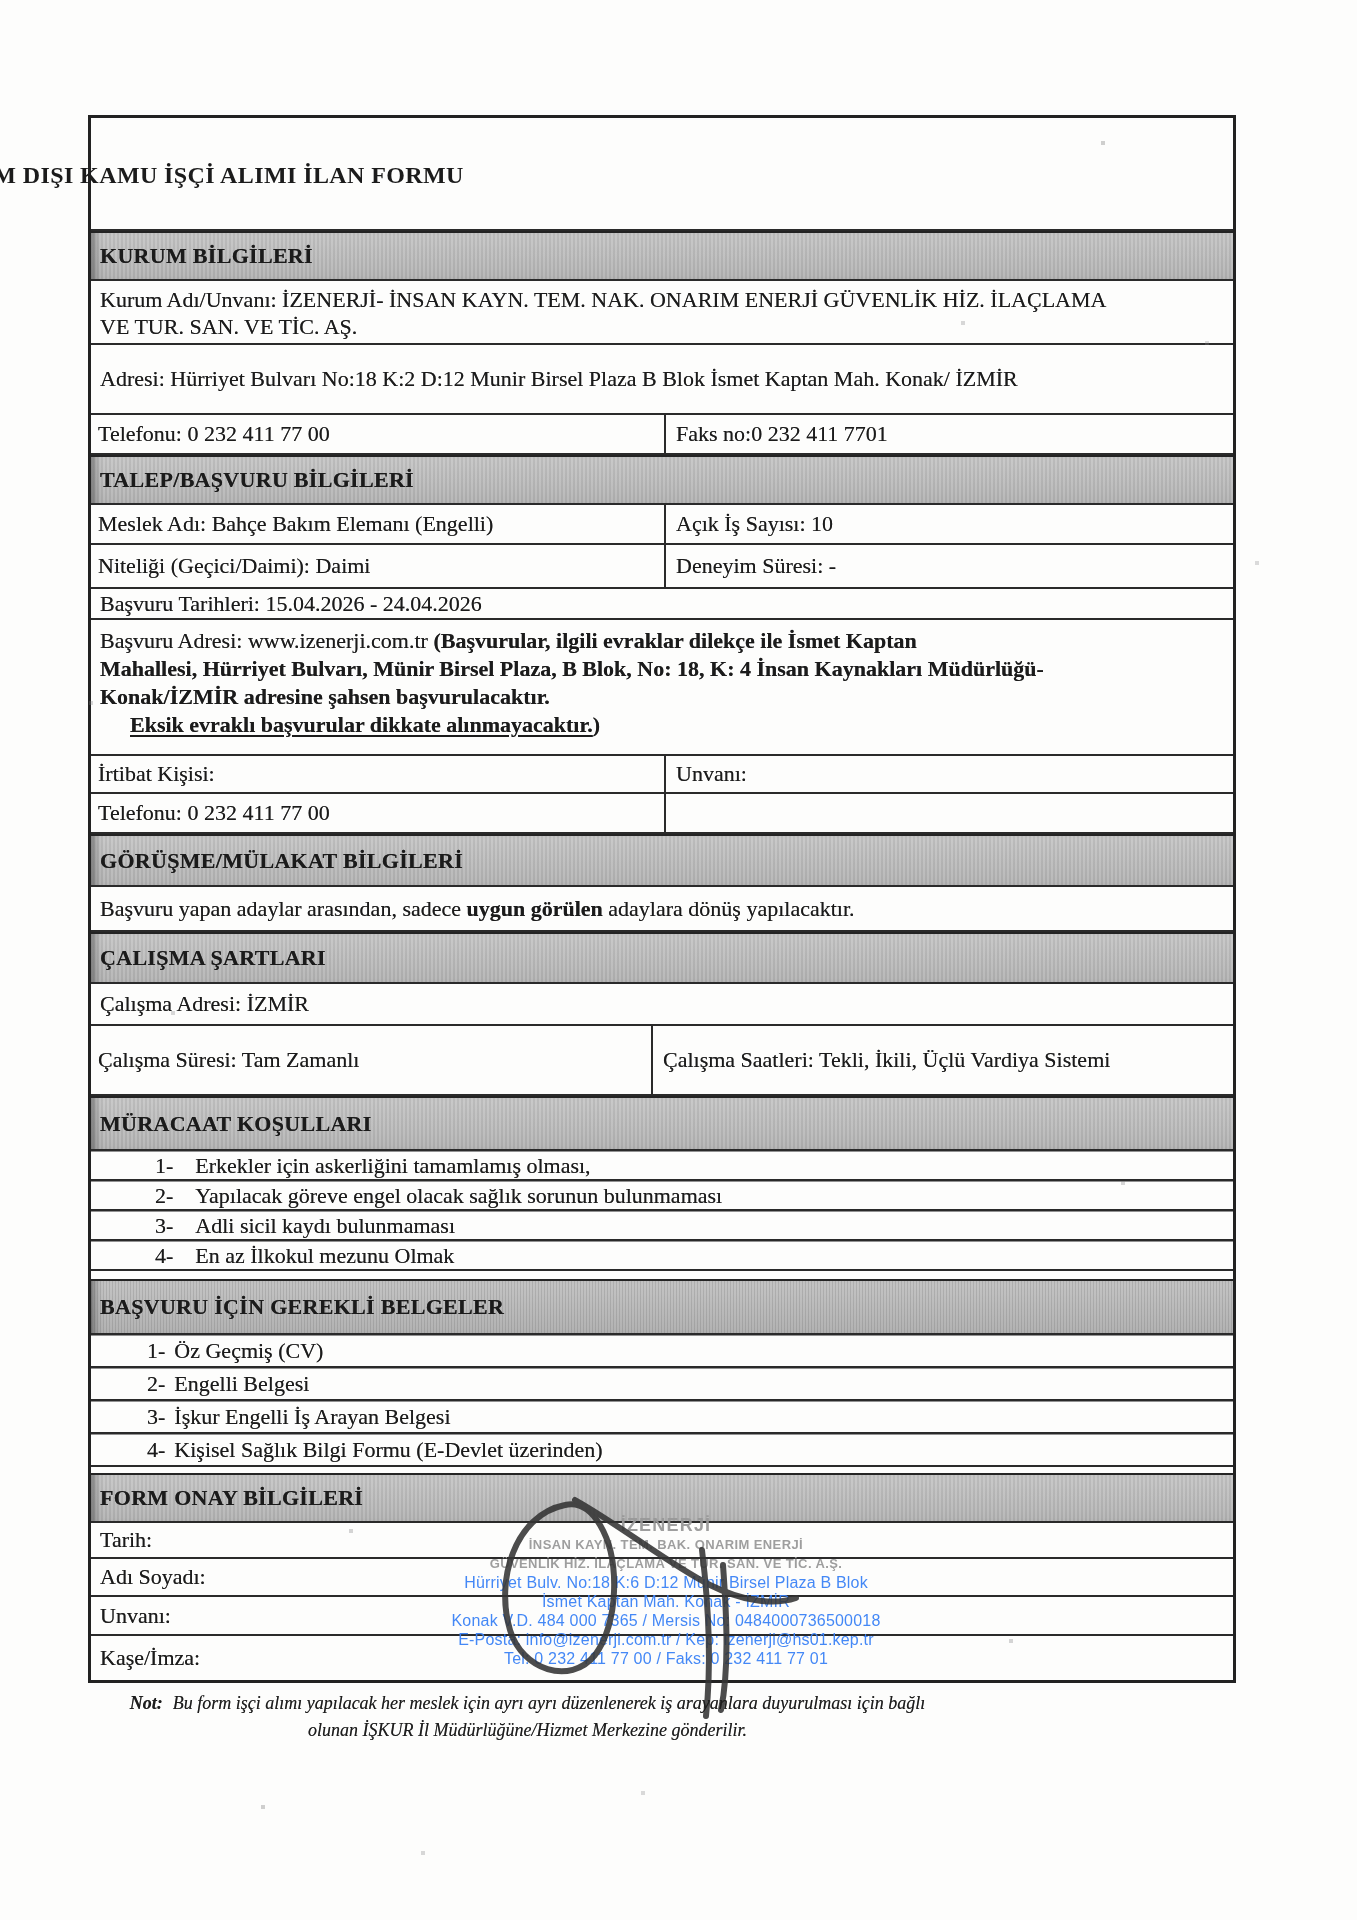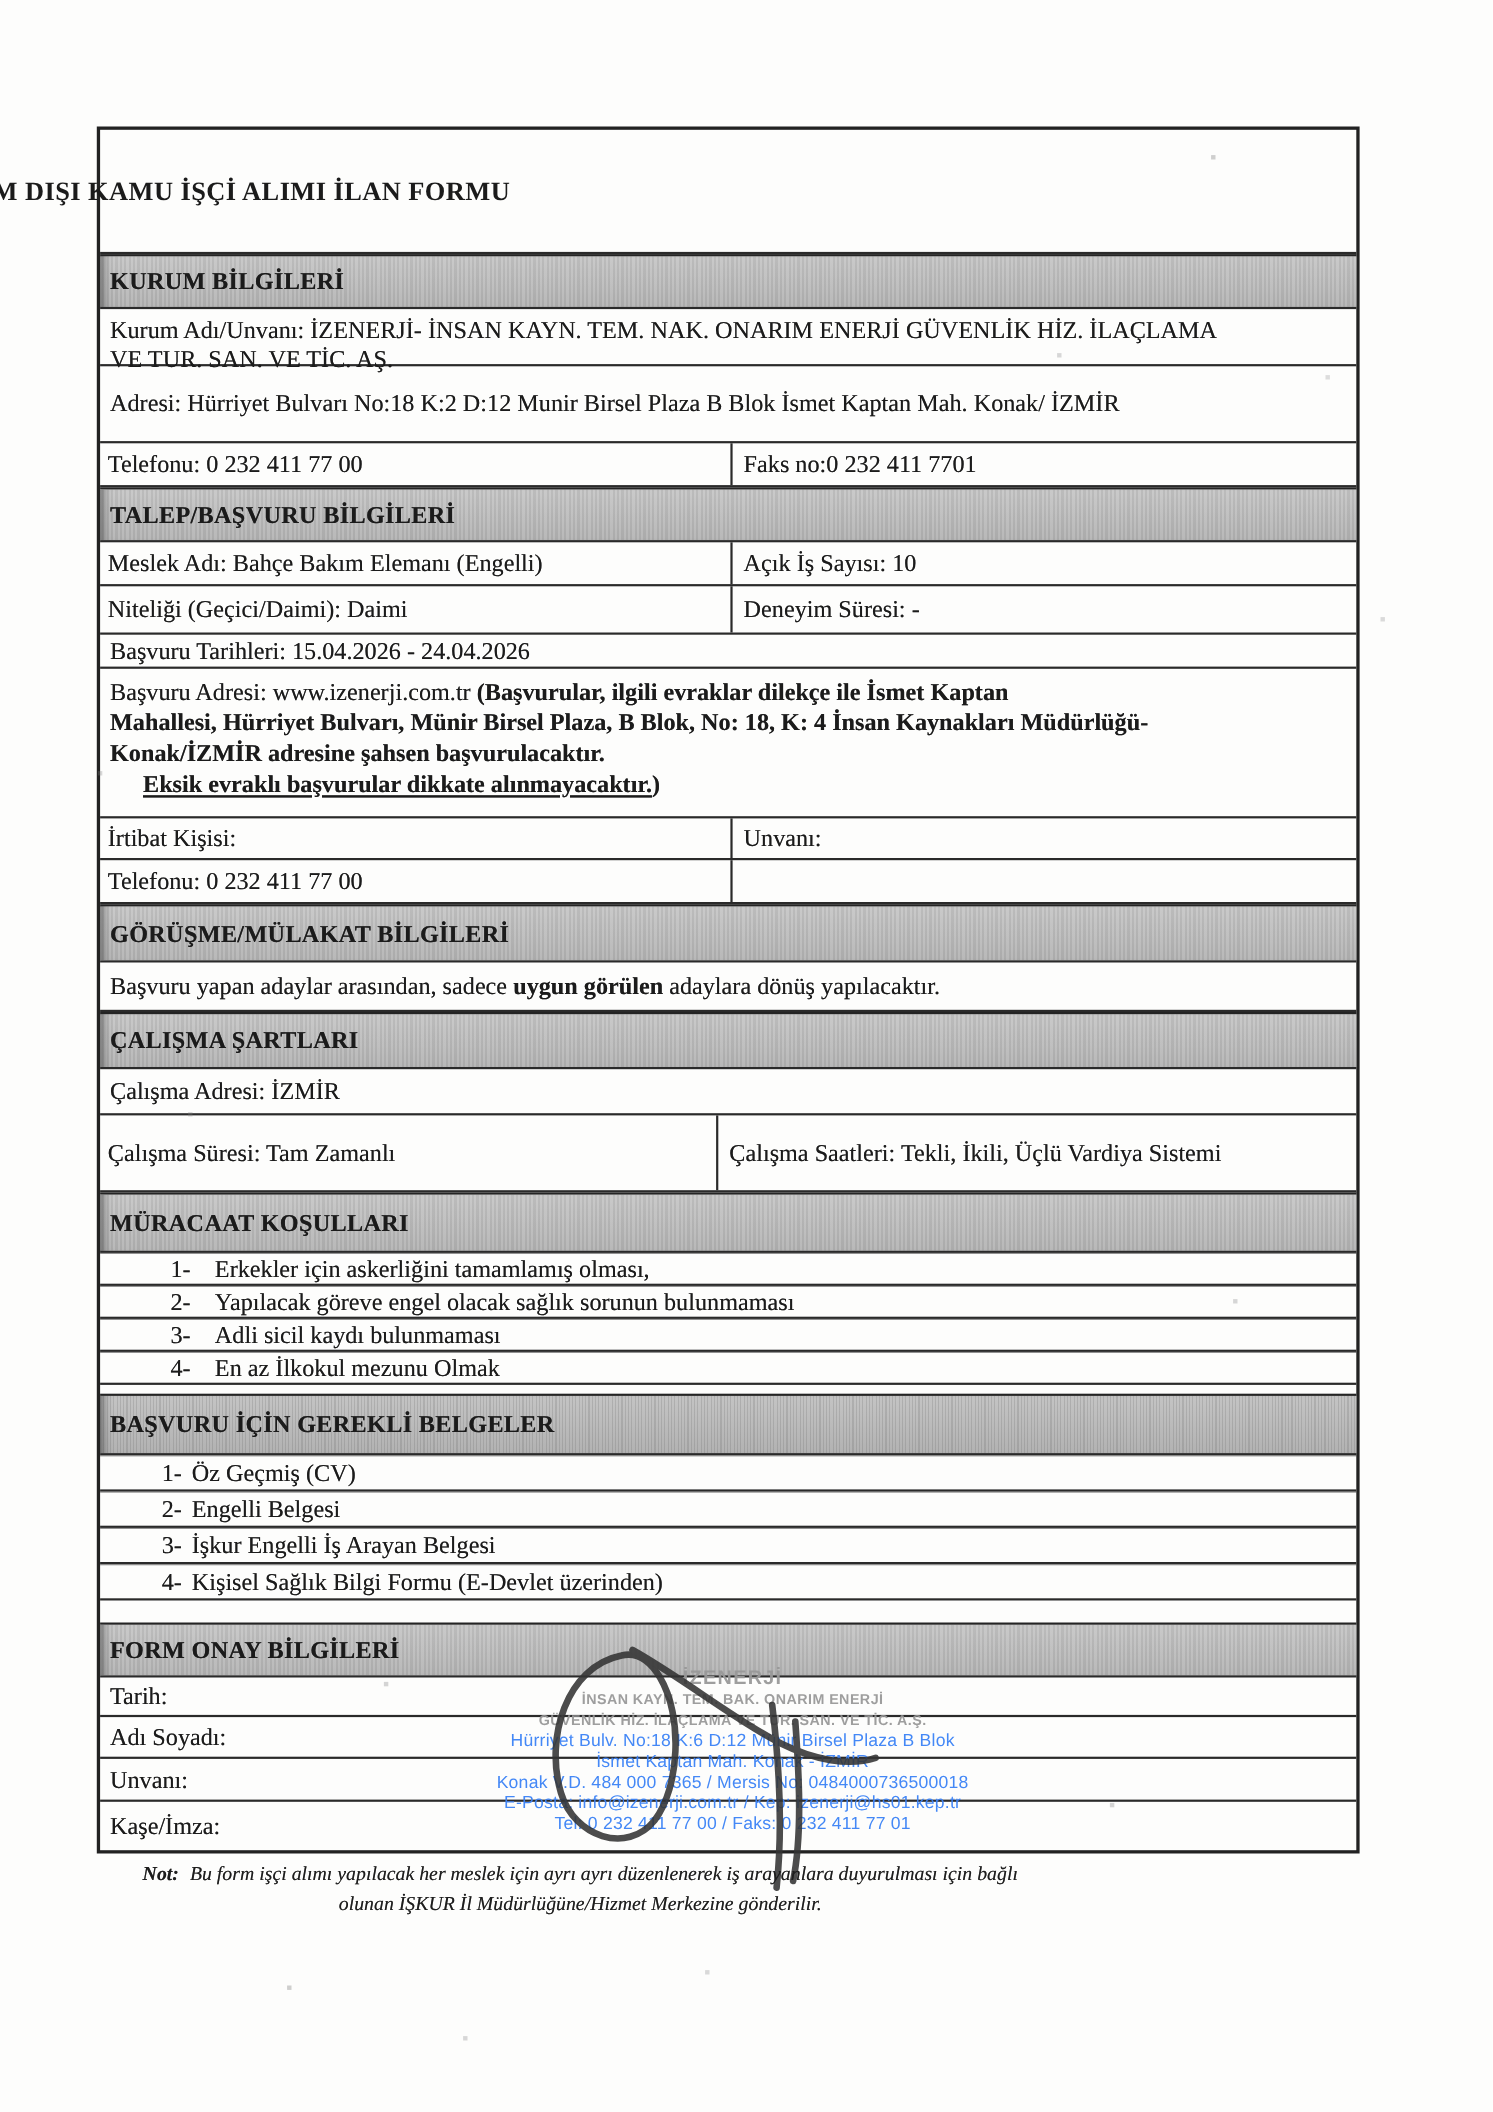--- a/index.html
+++ b/index.html
@@ -86,21 +86,21 @@
     <div class="title-cell">
       <div class="title-inner">
         <div class="ek">EK-1</div>
         <div class="big-title">KURUM DIŞI KAMU İŞÇİ ALIMI İLAN FORMU</div>
       </div>
     </div>
 
     <div class="row bar" style="height:50px;">
       <span>KURUM BİLGİLERİ</span>
     </div>
-    <div class="row block" style="height:52px;line-height:27px;padding-top:5px;">
+    <div class="row block" style="height:64px;line-height:27px;padding-top:5px;">
       <span>Kurum Adı/Unvanı: İZENERJİ- İNSAN KAYN. TEM. NAK. ONARIM ENERJİ GÜVENLİK HİZ. İLAÇLAMA</span><br>
       <span>VE TUR. SAN. VE TİC. AŞ.</span>
     </div>
     <div class="row" style="height:70px;">
       <span>Adresi: Hürriyet Bulvarı No:18 K:2 D:12 Munir Birsel Plaza B Blok İsmet Kaptan Mah. Konak/ İZMİR</span>
     </div>
     <div class="row split" style="height:40px;">
       <div class="cl">
           <span>Telefonu: 0 232 411 77 00</span>
         </div>
@@ -206,21 +206,21 @@
     </div>
     <div class="item tight" style="height:33px;">
       <span class="num">3-</span>
         <span>İşkur Engelli İş Arayan Belgesi</span>
     </div>
     <div class="item tight" style="height:33px;">
       <span class="num">4-</span>
         <span>Kişisel Sağlık Bilgi Formu (E-Devlet üzerinden)</span>
     </div>
 
-    <div class="row bar" style="height:50px;margin-top:20px;">
+    <div class="row bar" style="height:50px;margin-top:6px;">
       <span>FORM ONAY BİLGİLERİ</span>
     </div>
     <div class="row" style="height:36px;">
       <span>Tarih:</span>
     </div>
     <div class="row" style="height:38px;">
       <span>Adı Soyadı:</span>
     </div>
     <div class="row" style="height:39px;">
       <span>Unvanı:</span>

